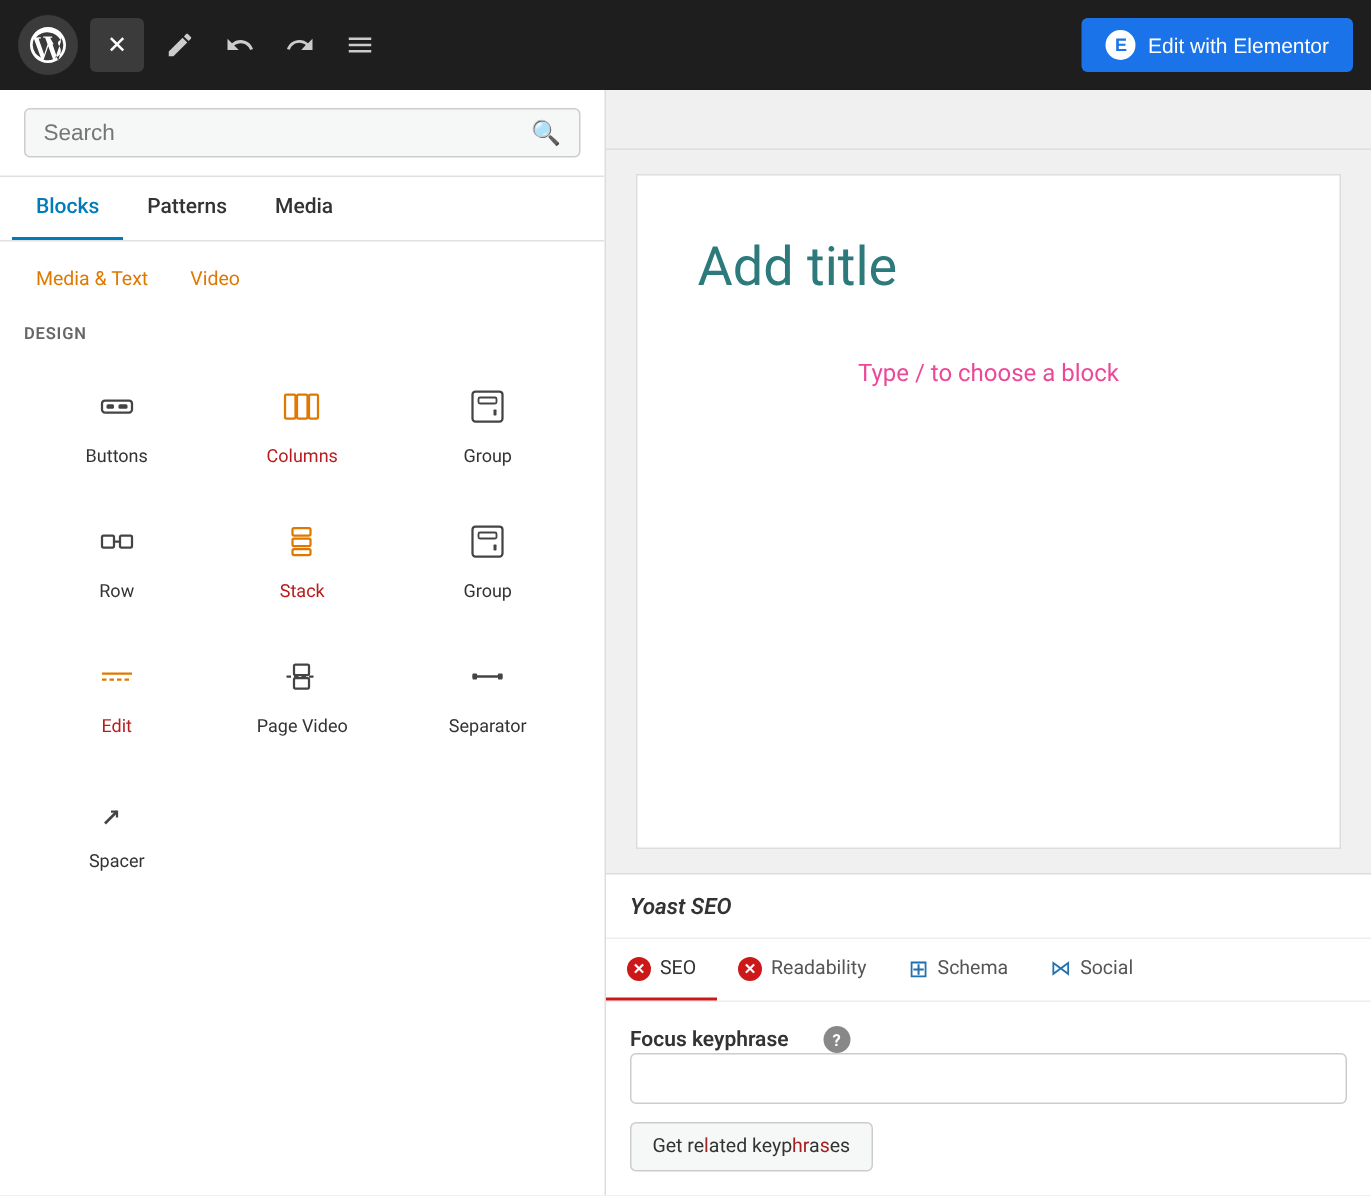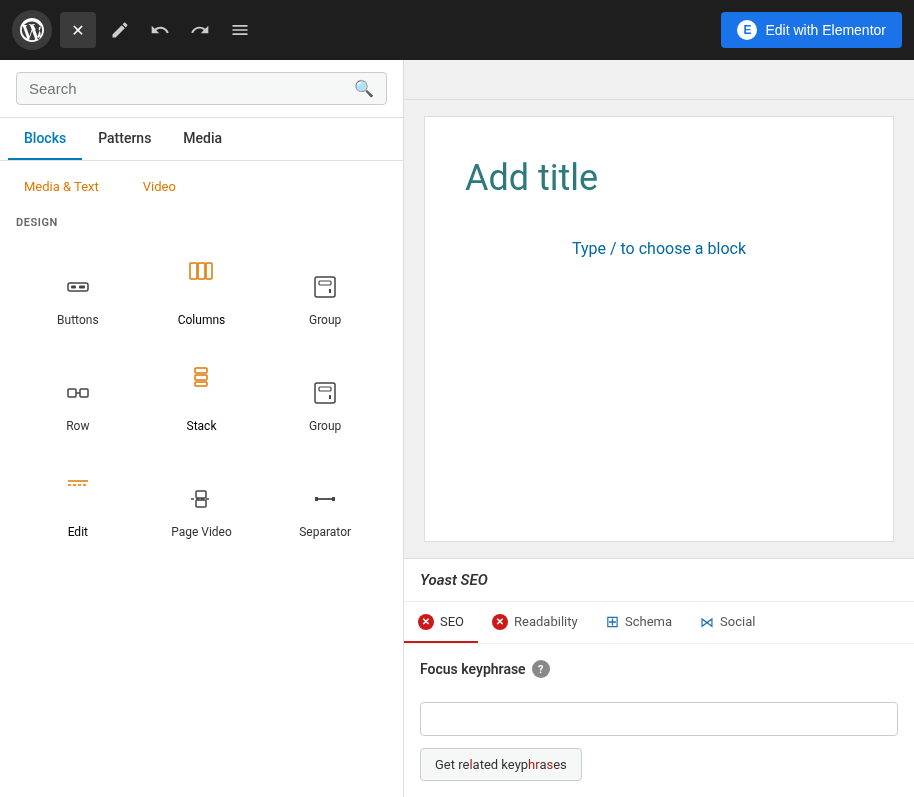--- a/index.html
+++ b/index.html
@@ -82,31 +82,31 @@
 
     .section-label {
       font-size: 11px; font-weight: 600; color: #666; letter-spacing: 0.05em;
       text-transform: uppercase; padding: 12px 16px 8px;
     }
 
     .blocks-row {
       display: grid; grid-template-columns: repeat(3, 1fr); padding: 4px 16px;
     }
     .block-item {
-      display: flex; flex-direction: column; align-items: center; justify-content: flex-end;
+      display: flex; flex-direction: column; align-items: center; justify-content: flex-start;
       padding: 16px 8px 12px; cursor: pointer; border-radius: 4px;
       text-align: center;
     }
     .block-item .block-icon { font-size: 24px; color: #444; margin-bottom: 8px; line-height: 1; }
     .block-item .block-label { font-size: 12px; color: #333; }
-    .block-item .block-label.orange { color: #000000; margin-top: 16px; }
+    .block-item .block-label.orange { color: #b91c1c; }
 
     
     .inline-items {
-      display: flex; gap: 20px; padding: 4px 12px;
+      display: flex; gap: 4px; padding: 4px 12px;
     }
     .inline-item {
       padding: 6px 12px; font-size: 13px; color: #e07800; cursor: pointer; border-radius: 4px;
     }
 
     
     .content-area {
       flex: 1; display: flex; flex-direction: column; overflow: hidden;
       background: #f0f0f1;
     }
@@ -123,21 +123,21 @@
     .canvas-top-bar {
       background: #f0f0f1; height: 40px; border-bottom: 1px solid #ddd;
     }
     .canvas-body {
       flex: 1; padding: 40px 40px; display: flex; flex-direction: column; gap: 20px;
     }
     .add-title {
       font-size: 36px; color: #2c7a7b; font-weight: 400; cursor: text;
     }
     .choose-block-hint {
-      font-size: 16px; color: #0369a1; text-align: center; padding: 20px 0;
+      font-size: 16px; color: #ec4899; text-align: center; padding: 20px 0;
     }
 
     
     .yoast-panel {
       background: white; border-top: 1px solid #ddd; padding: 0;
     }
     .yoast-header {
       padding: 12px 16px; font-size: 15px; font-weight: 600; color: #333;
       border-bottom: 1px solid #eee;
       font-style: italic;
@@ -153,22 +153,22 @@
     .yoast-tab .red-dot {
       width: 16px; height: 16px; background: #cc1818; border-radius: 50%;
       display: flex; align-items: center; justify-content: center;
     }
     .yoast-tab .red-dot span { color: white; font-size: 10px; font-weight: bold; }
     .yoast-tab .grid-icon { color: #2271b1; font-size: 16px; }
     .yoast-tab .share-icon { color: #2271b1; font-size: 14px; }
 
     .yoast-body { padding: 16px; }
     .focus-keyphrase-label {
-      font-size: 14px; font-weight: 600; color: #333; margin-bottom: 24px;
-      display: flex; align-items: center; gap: 6px;
+      font-size: 14px; font-weight: 600; color: #333; margin-bottom: 0;
+      display: flex; align-items: center; gap: 23px;
     }
     .help-icon {
       width: 18px; height: 18px; background: #888; border-radius: 50%;
       display: flex; align-items: center; justify-content: center;
       color: white; font-size: 11px; font-weight: bold; cursor: pointer;
     }
     .keyphrase-input {
       width: 100%; border: 1px solid #ccc; border-radius: 4px; padding: 8px 10px;
       font-size: 14px; margin-bottom: 12px; outline: none;
     }
@@ -335,20 +335,31 @@
             <svg width="28" height="28" viewBox="0 0 28 28" fill="none">
                 <line x1="4" y1="14" x2="24" y2="14" stroke="#444" stroke-width="1.8"></line>
                 <rect x="4" y="12" width="3" height="4" rx="0.5" fill="#444"></rect>
                 <rect x="21" y="12" width="3" height="4" rx="0.5" fill="#444"></rect>
               </svg>
           </div>
           <div class="block-label">Separator</div>
         </div>
       </div>
 
+      <div class="blocks-row">
+        <div class="block-item">
+          <div class="block-icon">
+            <svg width="28" height="28" viewBox="0 0 28 28" fill="none">
+                <line x1="6" y1="22" x2="14" y2="14" stroke="#444" stroke-width="1.8"></line>
+                <polyline points="10,14 14,14 14,18" stroke="#444" stroke-width="1.5" fill="none"></polyline>
+              </svg>
+          </div>
+          <div class="block-label">Spacer</div>
+        </div>
+      </div>
     </div>
   </div>
 
   <div class="content-area">
 
     <div class="editor-canvas">
       <div class="canvas-top-bar"></div>
       <div class="canvas-inner">
         <div class="canvas-body">
           <div class="add-title">Add title</div>

